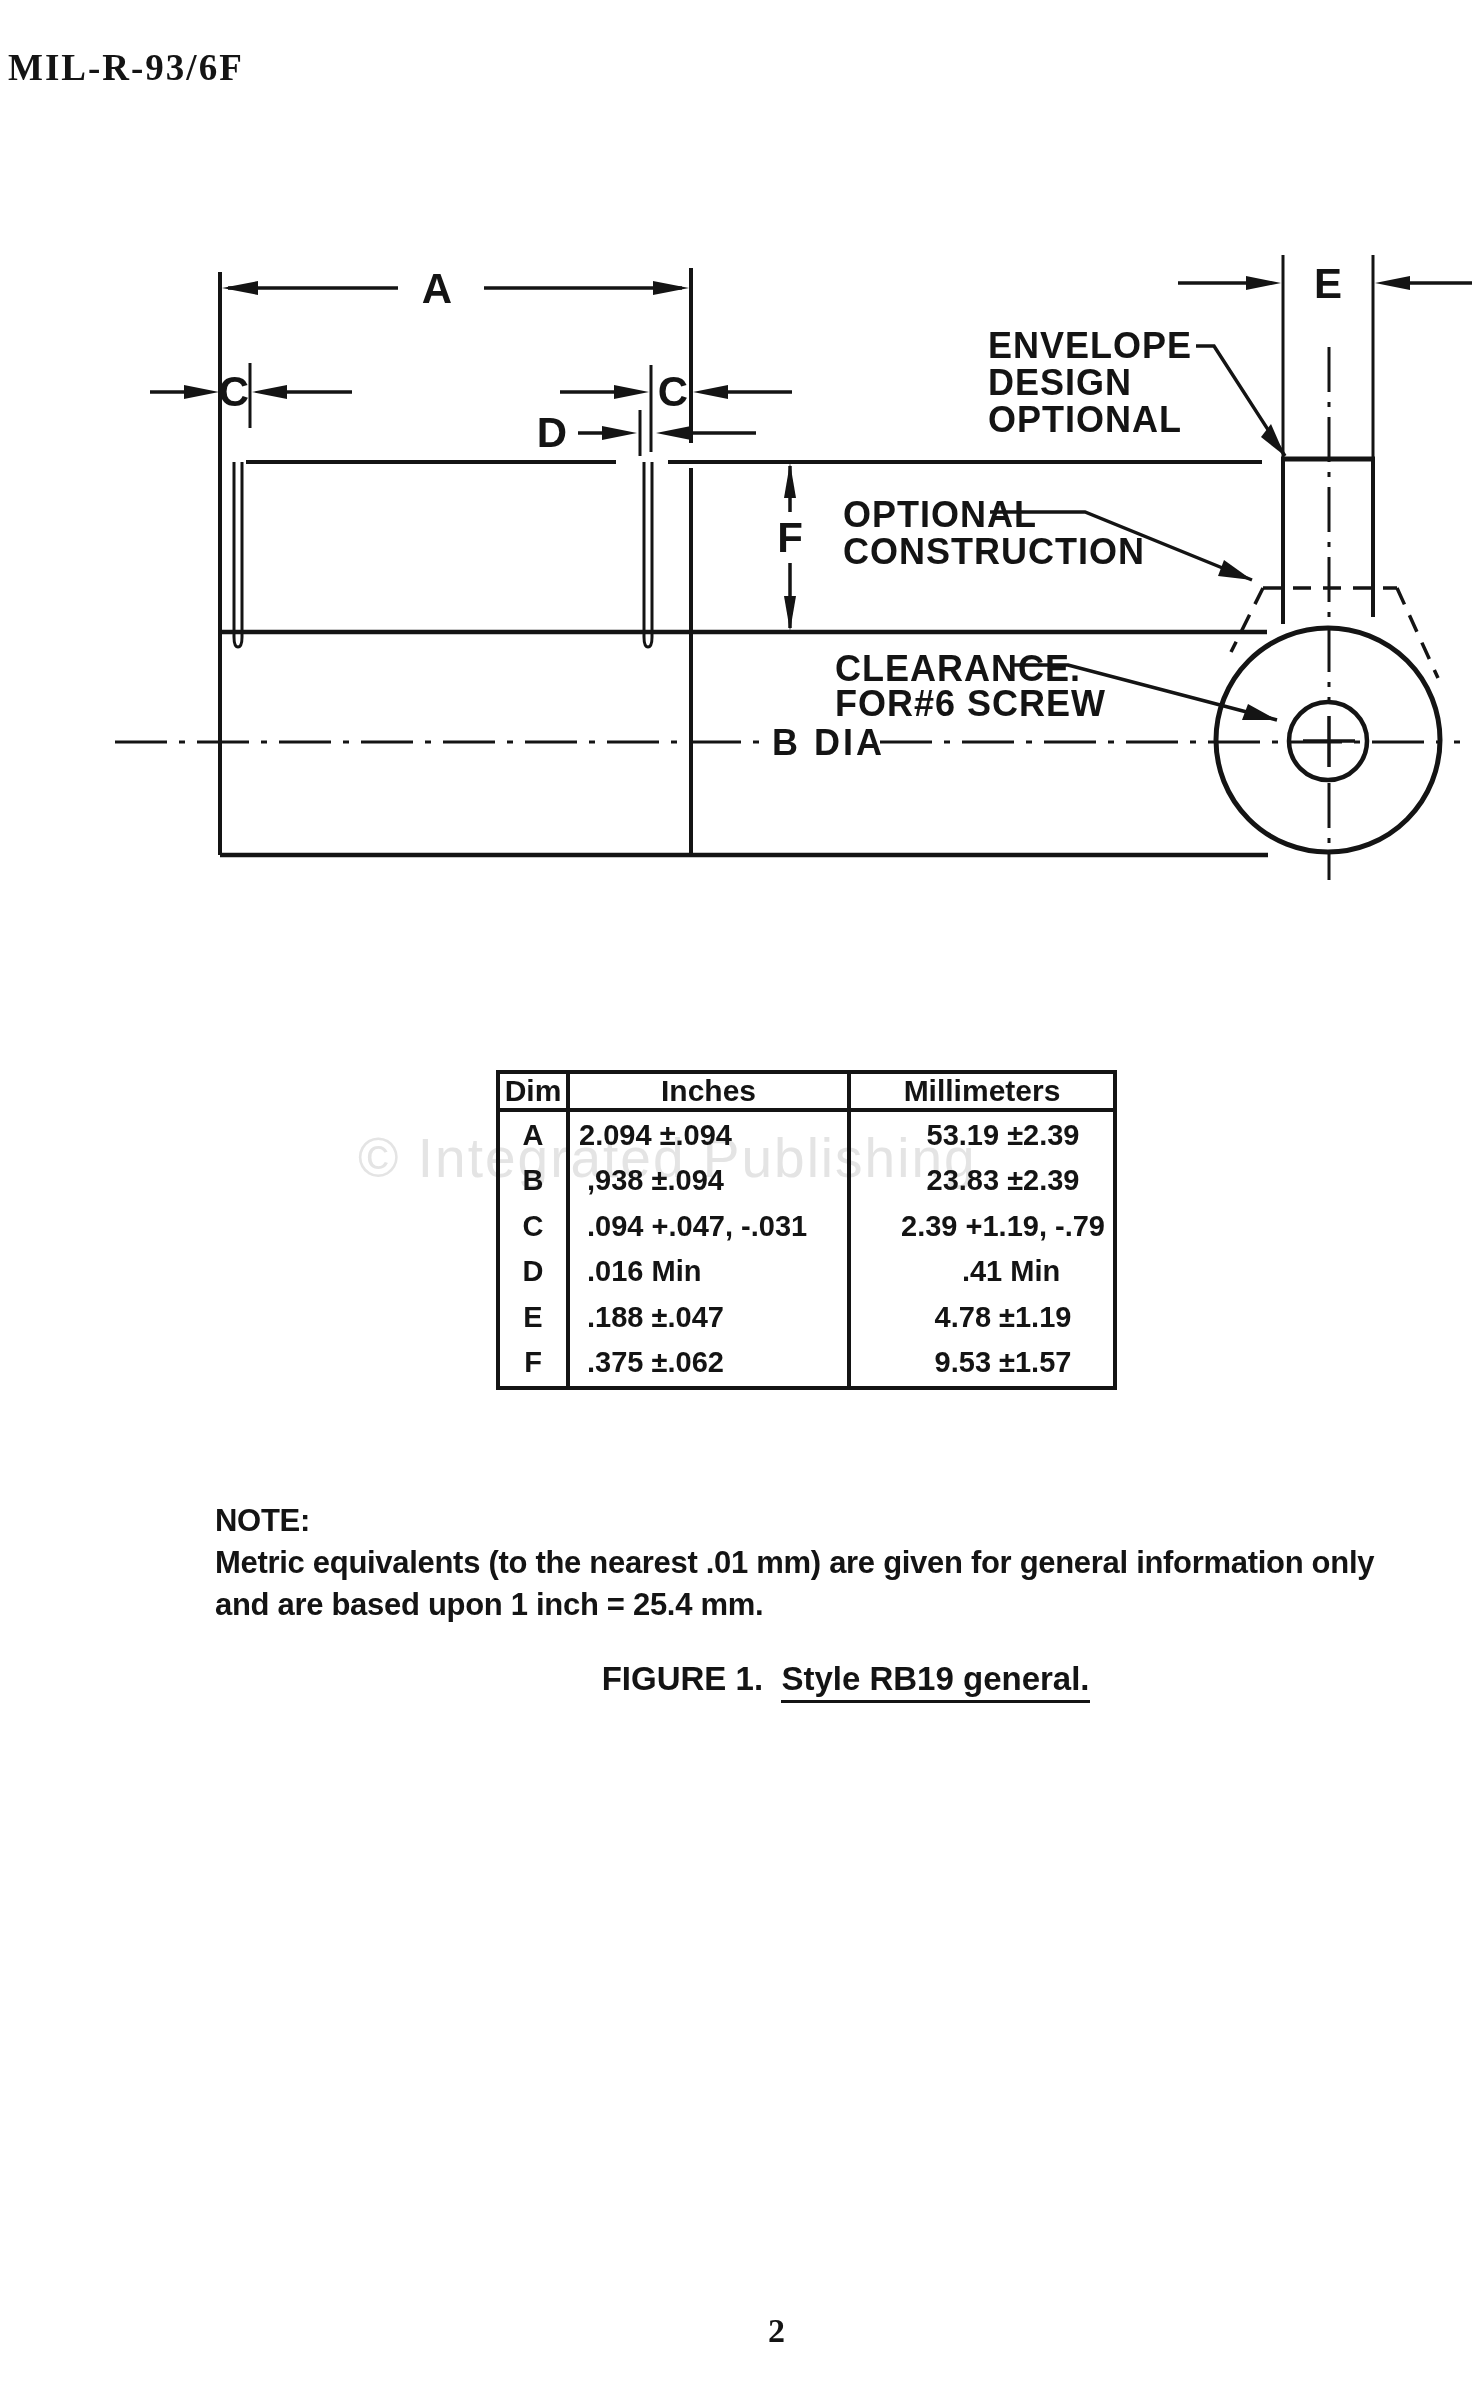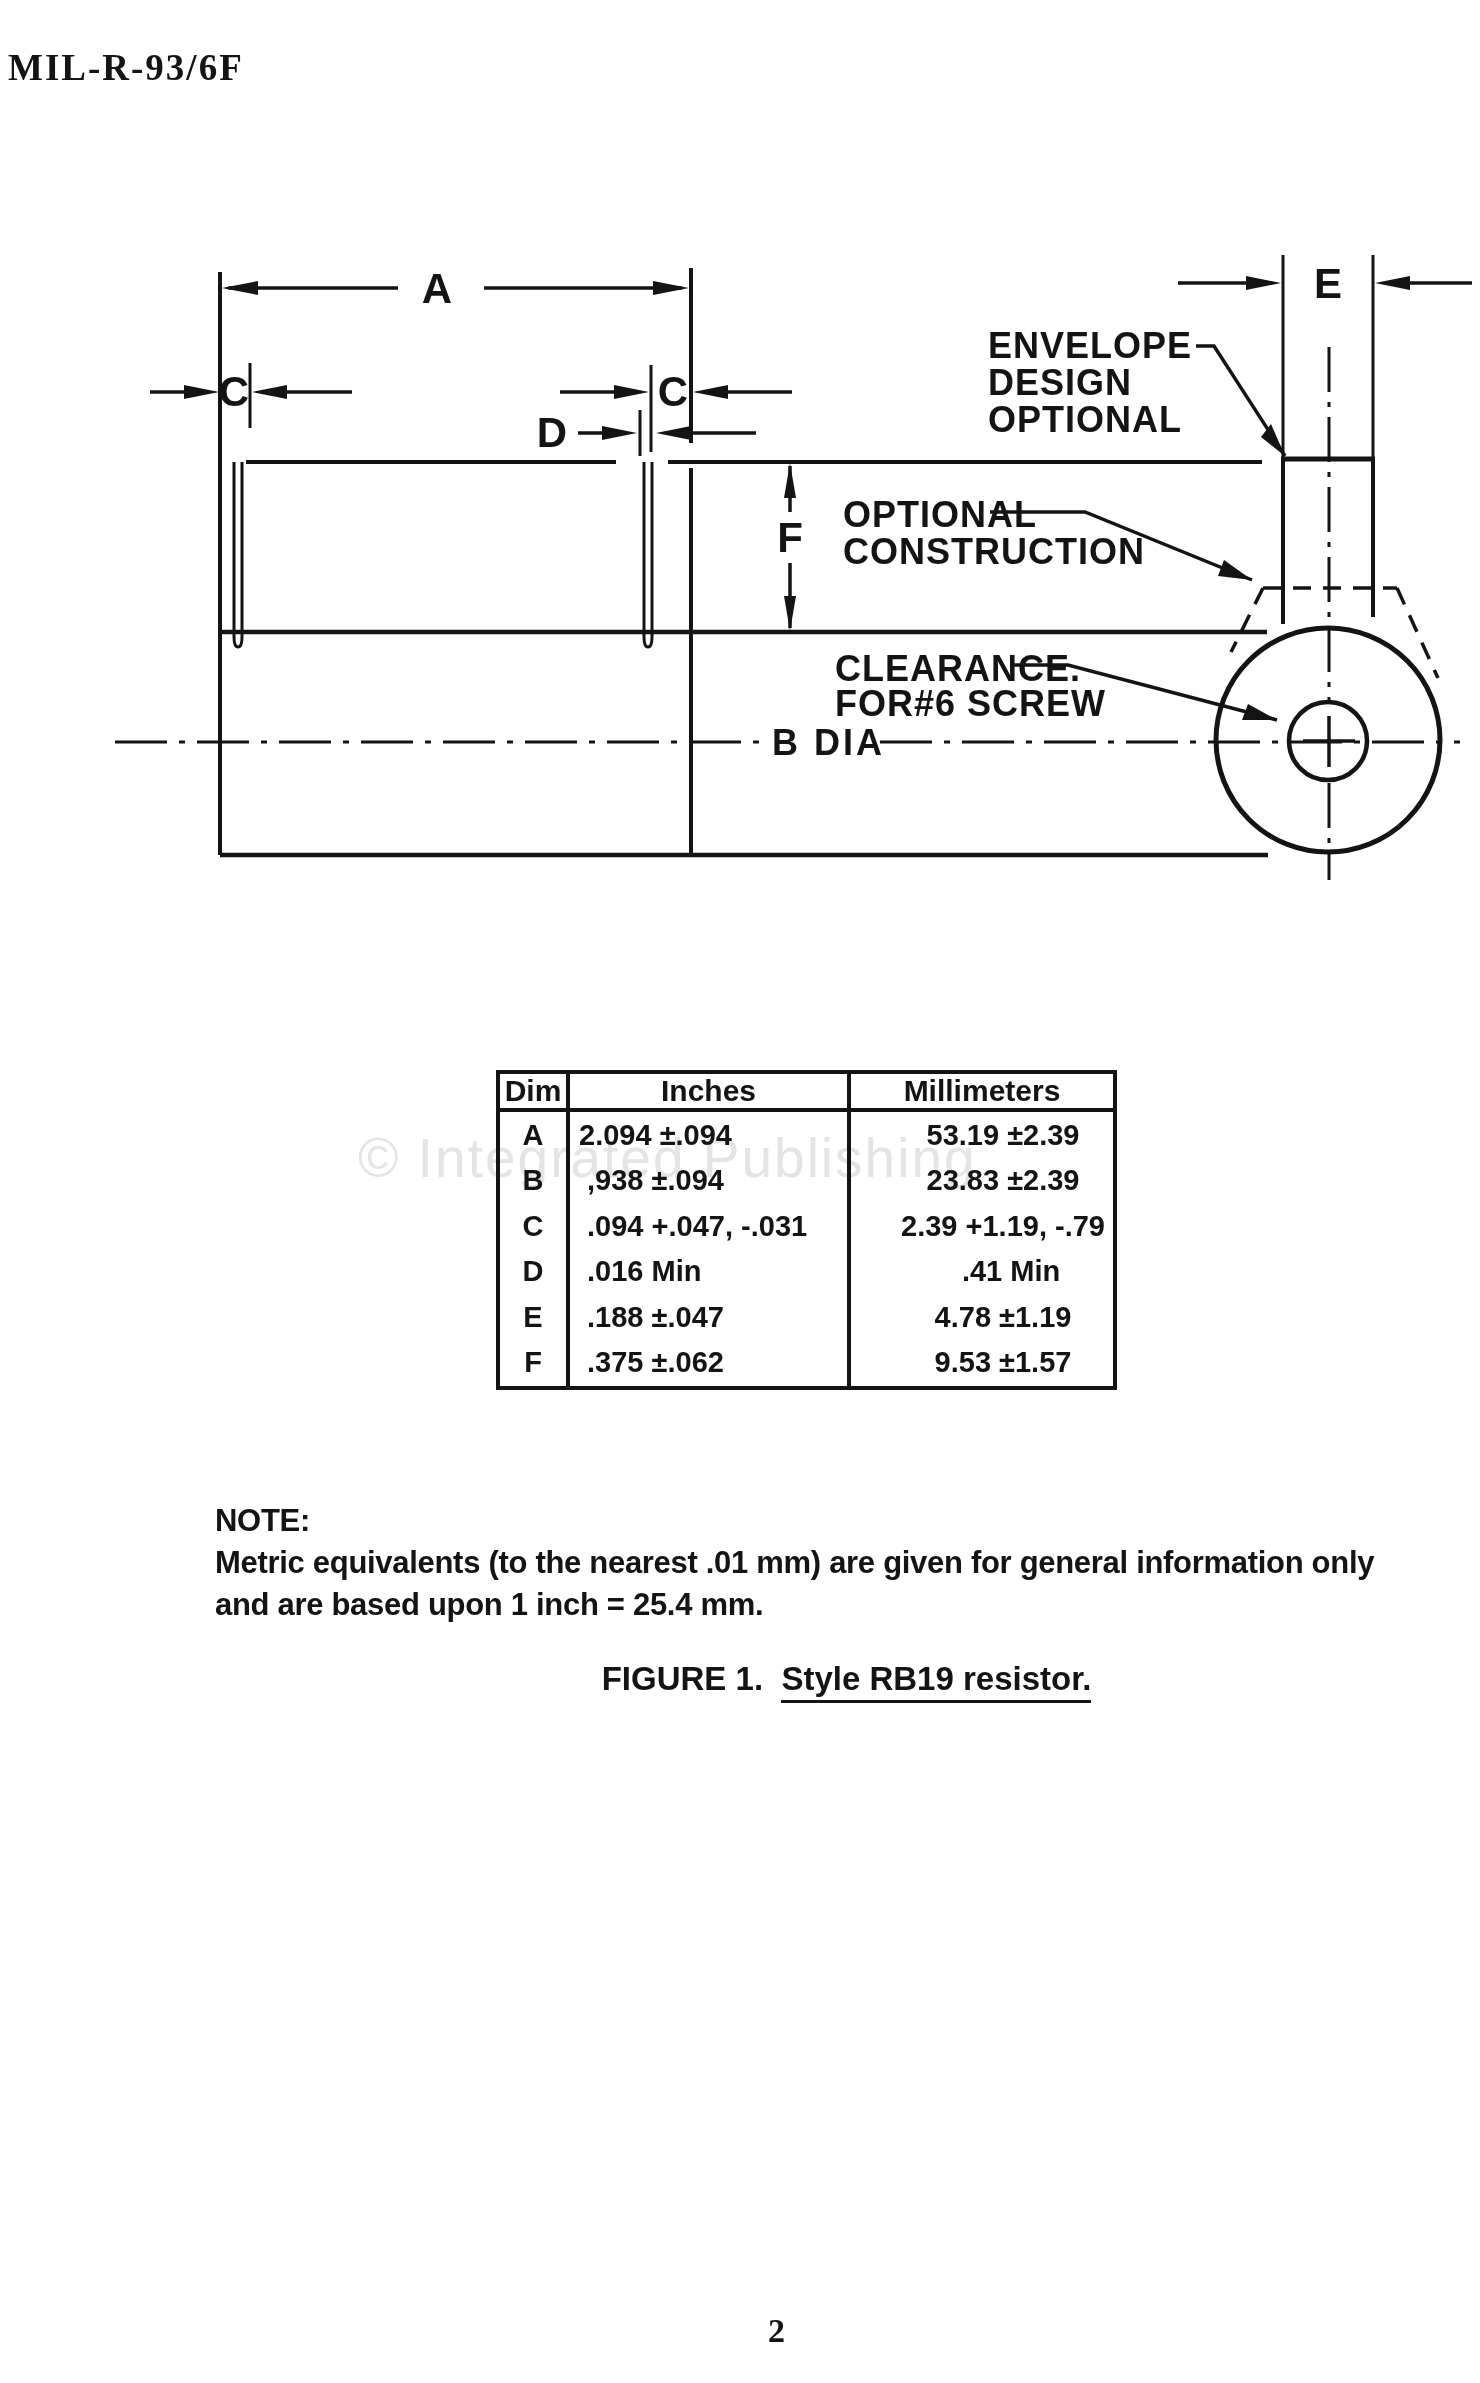--- a/index.html
+++ b/index.html
@@ -180,18 +180,18 @@
     </tbody>
   </table>
 
   <div class="abs content noteblock" style="left:215px;top:1452px;margin-top:48px;">
     <div>NOTE:</div>
     <div>Metric equivalents (to the nearest .01 mm) are given for general information only</div>
     <div>and are based upon 1 inch = 25.4 mm.</div>
   </div>
 
   <div class="abs content caption" style="left:565px;top:1622px;">
-    <span>FIGURE 1.</span><span>&nbsp;&nbsp;</span><span class="und">Style RB19 resistor.</span>
+    <span>FIGURE 1.</span><span>&nbsp;&nbsp;</span><span class="und">Style RB19 general.</span>
   </div>
 
   <div class="abs content pagenum" style="left:768px;top:2312px;">2</div>
 
 </div>
 
 </body></html>

